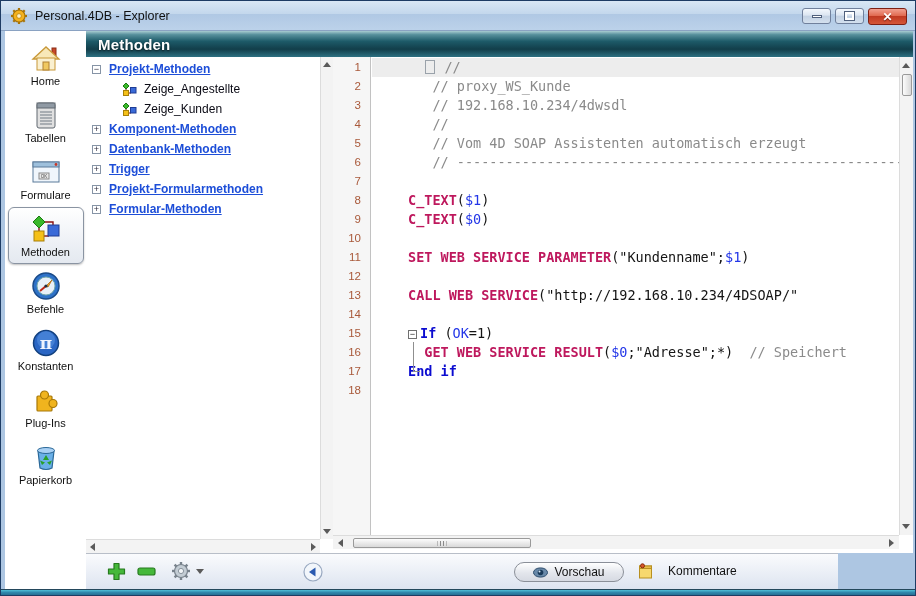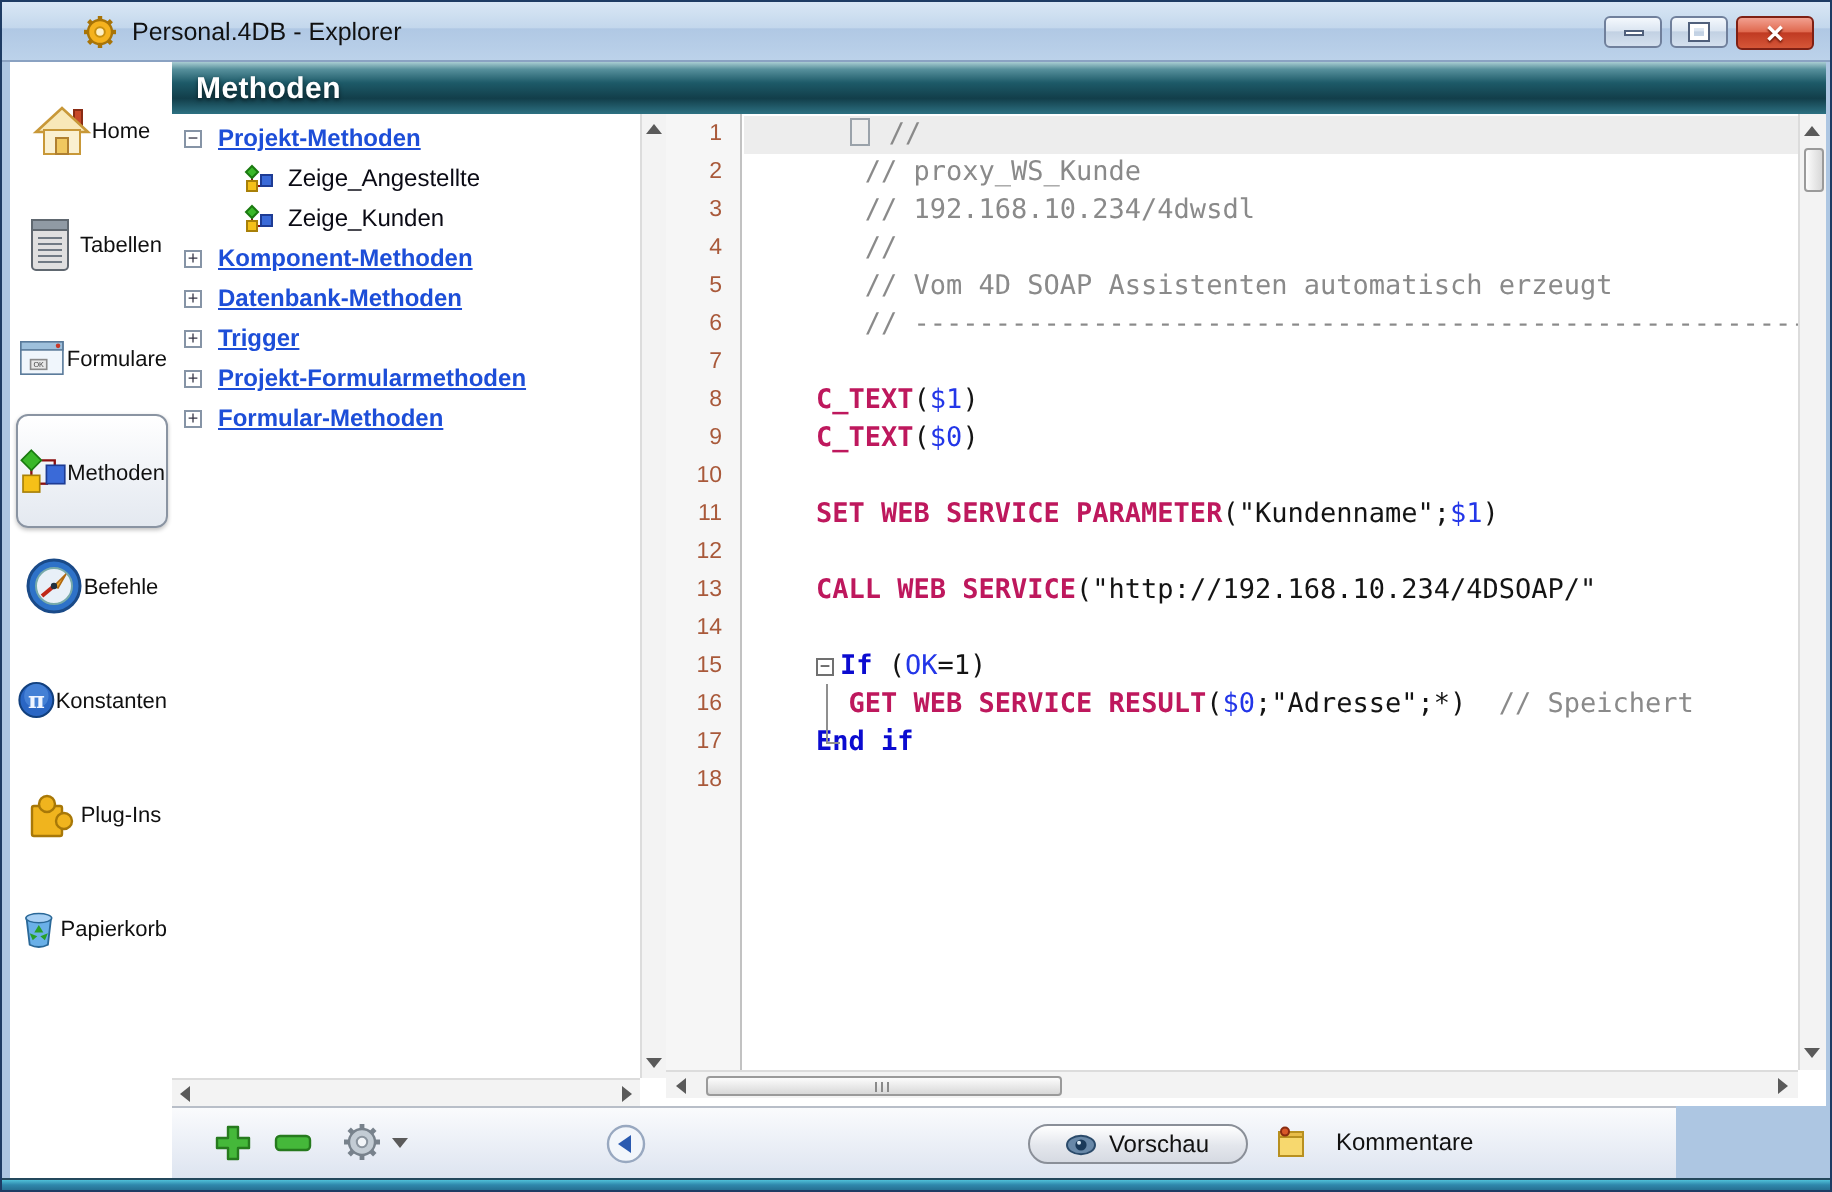--- a/index.html
+++ b/index.html
@@ -2,35 +2,35 @@
 <html><head>
 <meta charset="utf-8">
 <style>
   html,body{margin:0;padding:0;background:#e8e8e8;}
   *{box-sizing:border-box;}
   #window{position:relative;width:916px;height:596px;background:#adc6e2;border:1px solid #1e3c64;
     font-family:"Liberation Sans",sans-serif;overflow:hidden;}
   
   .titlebar{position:absolute;left:0;top:0;width:916px;height:30px;
     background:linear-gradient(#d9e7f5 0%,#c3d7ec 45%,#b0c8e4 46%,#bcd2ea 100%);
-    border-bottom:1px solid #8aa2c2;display:flex;align-items:center;padding-left:31px;}
+    border-bottom:1px solid #8aa2c2;display:flex;align-items:center;}
   .titlebar .app-icon{margin-left:9px;width:18px;height:18px;}
   .titlebar .title{margin-left:7px;font-size:12.5px;color:#111;}
   .winbtns{position:absolute;right:10px;top:7px;display:flex;gap:4px;align-items:flex-start;}
   .wbtn{width:29px;height:16px;border:1px solid #70809c;border-radius:3px;
     background:linear-gradient(#f4f8fd 0%,#dbe5f1 45%,#c2d1e3 50%,#d4e0ee 100%);
     display:flex;align-items:center;justify-content:center;cursor:default;}
   .wbtn.close{width:39px;height:17px;border-color:#7e2014;
     background:linear-gradient(#f2a090 0%,#e06a50 45%,#c03a22 50%,#d55638 100%);}
   .glyph-min{width:10px;height:3px;background:#fff;border:1px solid #50607c;}
   .glyph-max{width:9px;height:8px;border:2px solid #fff;outline:1px solid #50607c;background:transparent;}
   .glyph-close{color:#fff;font-weight:bold;font-size:12px;line-height:12px;text-shadow:0 1px 1px #701808;}
   
   .sidebar{position:absolute;left:4px;top:30px;width:81px;height:558px;background:#fff;padding-top:5px;}
-  .sbitem{height:57px;display:flex;flex-direction:row;align-items:center;justify-content:center;
+  .sbitem{height:57px;display:flex;flex-direction:column;align-items:center;justify-content:center;
     width:76px;margin:0 auto;cursor:default;}
   .sbitem .slabel{font-size:11px;color:#101010;margin-top:2px;}
   .sbitem.sel{border:1px solid #8a94a2;border-radius:6px;
     background:linear-gradient(#ffffff,#eef1f6 60%,#e4e9f0);box-shadow:0 1px 2px rgba(0,0,0,.25);}
   
   .header{position:absolute;left:85px;top:30px;width:827px;height:26px;
     background:linear-gradient(#a9cdd2 0%,#57909c 14%,#1d5a68 40%,#123e4a 70%,#2d7182 100%);
     display:flex;align-items:center;}
   .header .htitle{color:#fff;font-weight:bold;font-size:15px;margin-left:12px;
     text-shadow:0 1px 2px rgba(0,0,0,.55);letter-spacing:.2px;}

